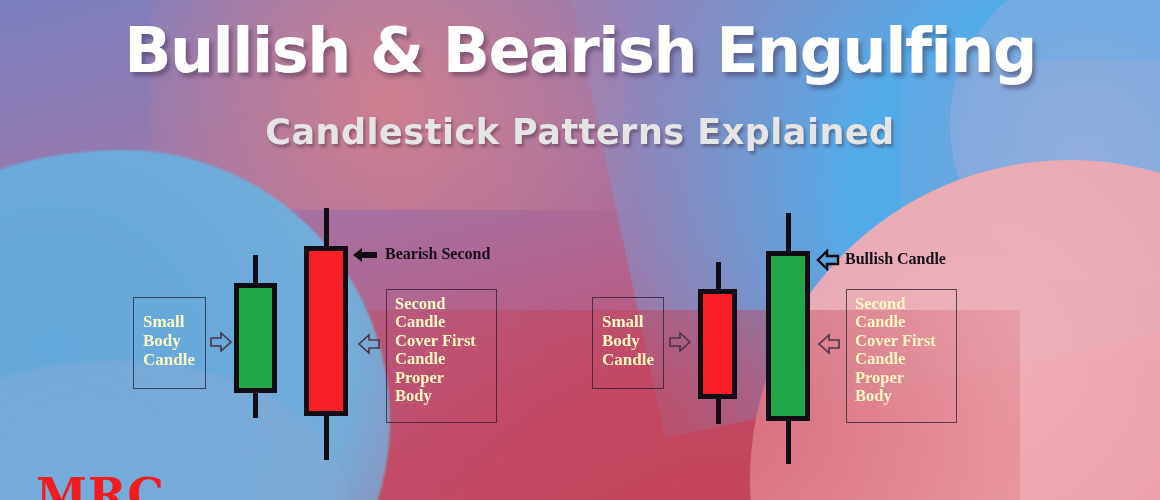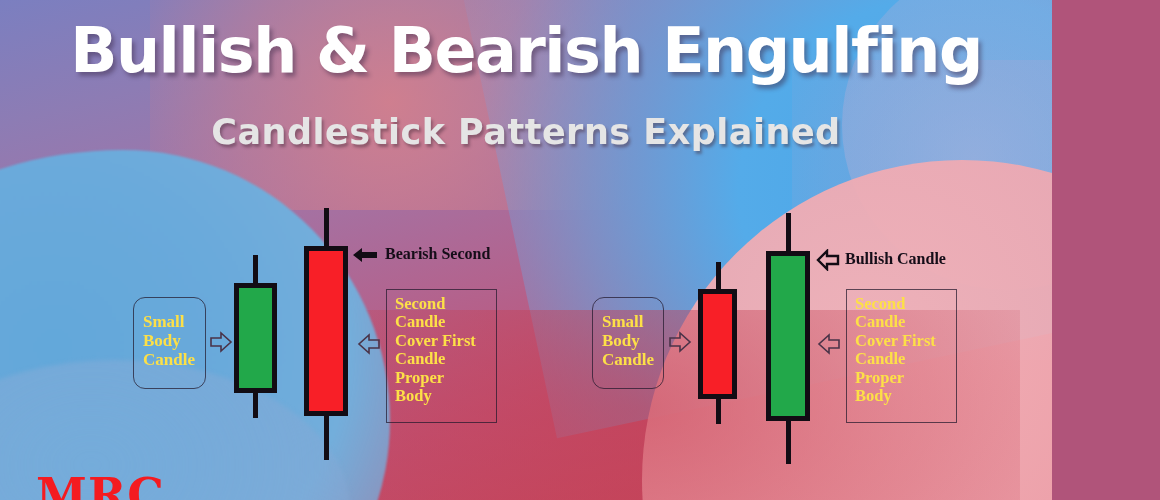--- a/index.html
+++ b/index.html
@@ -1,21 +1,21 @@
 <!DOCTYPE html>
 <html><head>
 <meta charset="utf-8">
 <style>
   html,body{margin:0;padding:0;}
   body{
     width:1160px;height:500px;overflow:hidden;
     font-family:"Liberation Serif", serif;
     background:#b0547a;
   }
-  #stage{position:relative;width:1052px;height:500px;overflow:hidden;}
+  #stage{position:relative;width:1160px;height:500px;overflow:hidden;}
 
   
   .bg-base{
     position:absolute;inset:0;
     background:
       linear-gradient(165deg,
         #7b7fc0 0%, #8d7cb4 16%, #a274a6 34%,
         #b2648f 52%, #bf5377 70%, #c4485f 88%, #c4445a 100%);
   }
   .bg-blue-tr{ 
@@ -101,30 +101,29 @@
     white-space:nowrap;
   }
 
   
   .panel{position:absolute;top:0;left:0;width:1160px;height:500px;}
 
   .tbox{
     position:absolute;
     border:1px solid rgba(35,25,45,.72);
     box-sizing:border-box;
-    color:#fde047;
+    color:#fef9c3;
     font-family:"Liberation Serif", serif;
     font-weight:bold;
     line-height:1.12;
   }
   .tbox span{display:block;}
   .tbox.small-body{
     font-size:17px;
     padding:14px 0 0 9px;
-    border-radius:12px;
   }
   .tbox.second-candle{
     font-size:16.5px;
     padding:5px 0 0 8px;
   }
 
   .wick{
     position:absolute;
     background:#120c14;
     width:5px;

